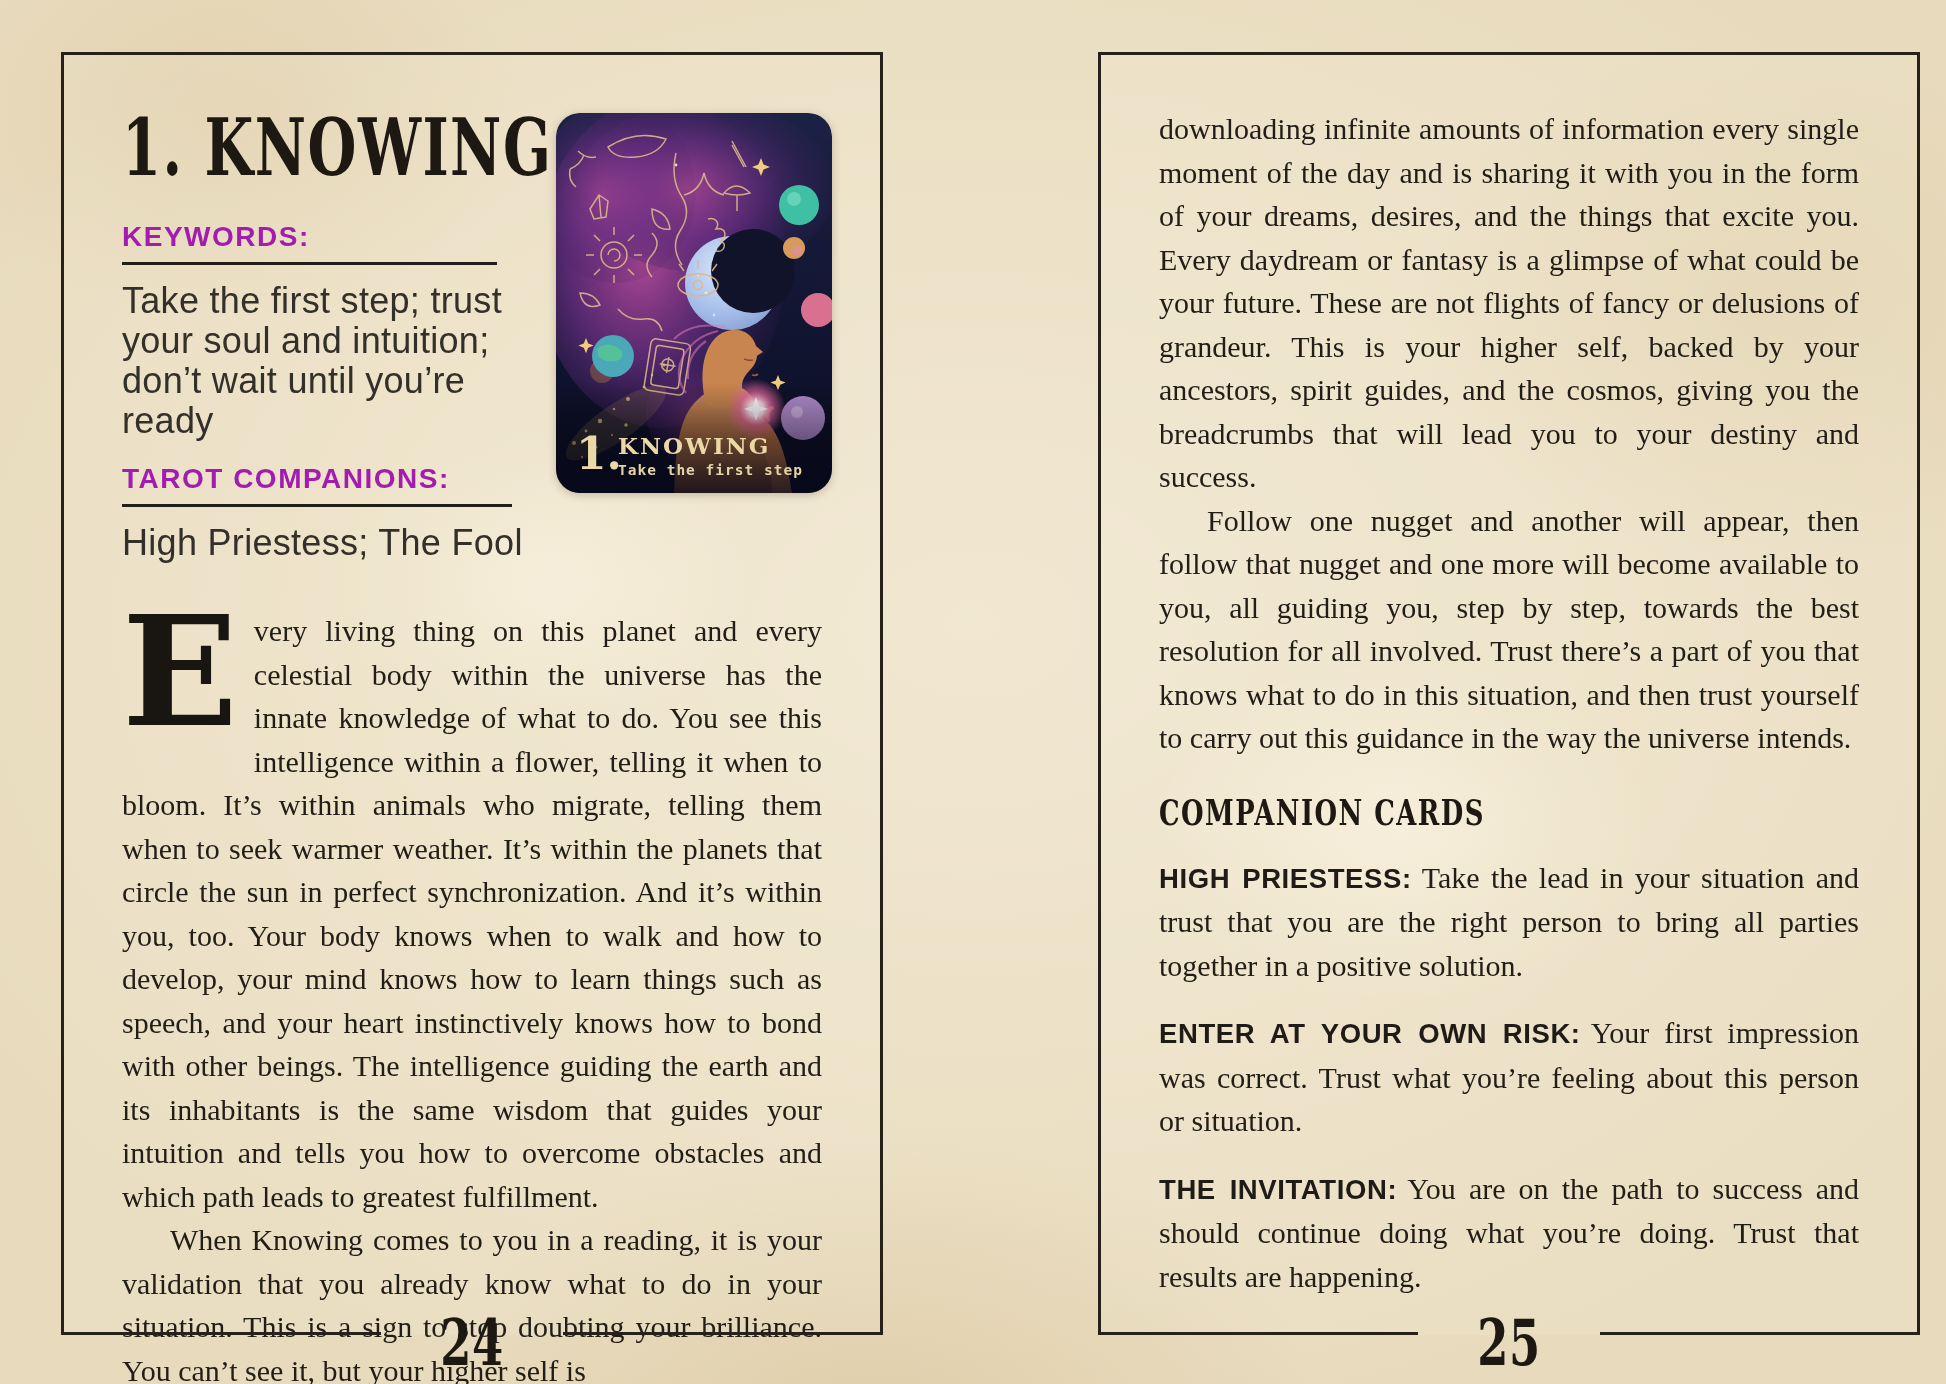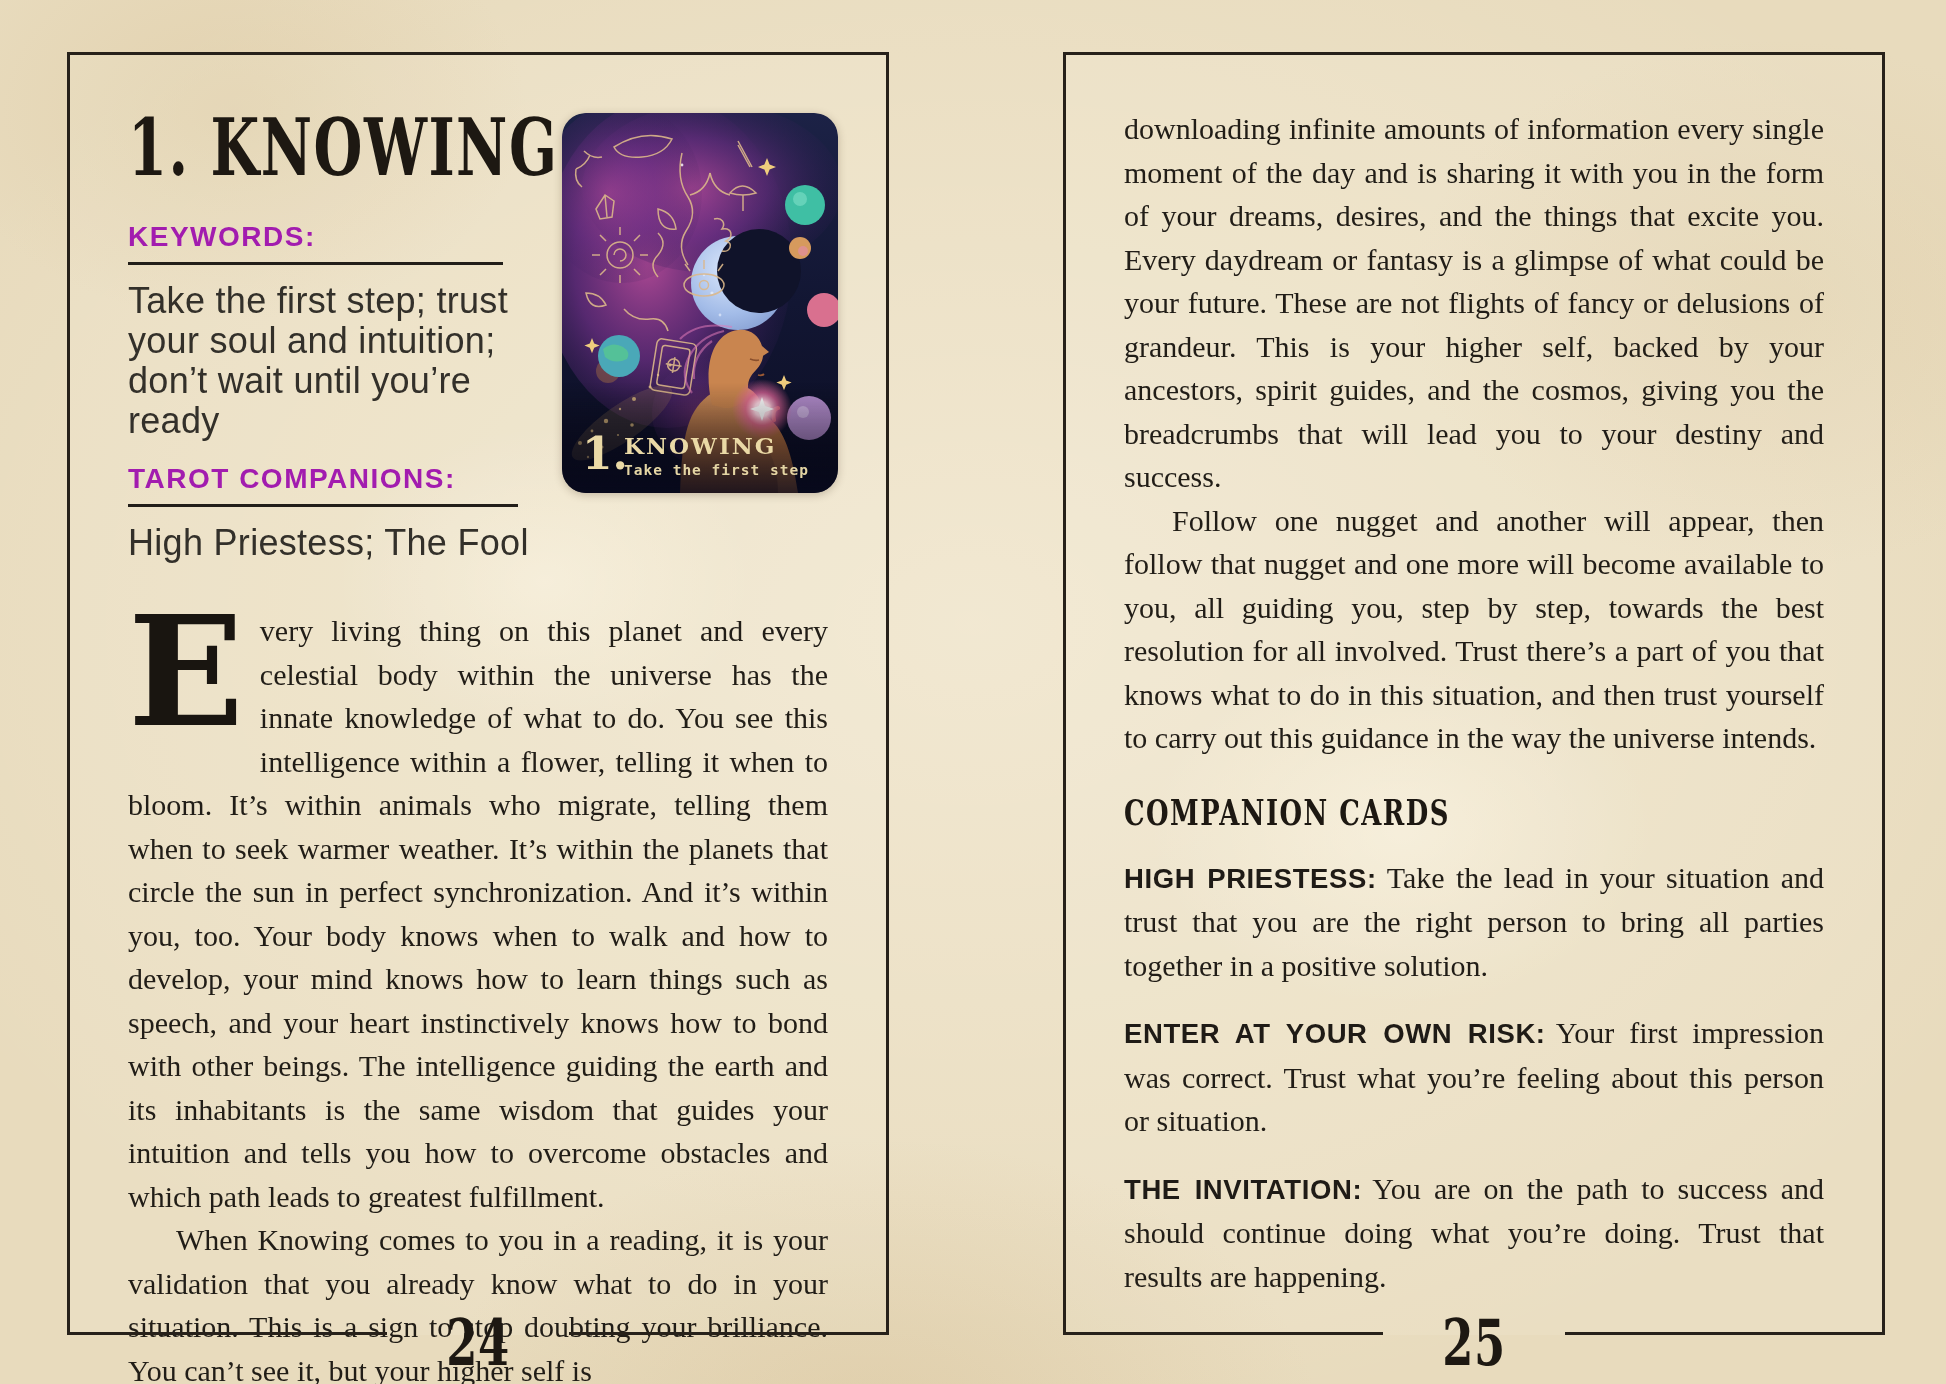--- a/index.html
+++ b/index.html
@@ -14,22 +14,22 @@
       radial-gradient(360px 250px at 72% 60%, rgba(255,249,235,.45), transparent 70%),
       radial-gradient(300px 220px at 28% 42%, rgba(255,249,235,.40), transparent 70%),
       radial-gradient(1500px 1050px at 50% 45%, rgba(255,250,238,.42), transparent 78%),
       #e8dbbd;
   }
   .page{
     position:absolute; top:52px; width:822px; height:1283px;
     border-top:3px solid #27211a; border-left:3px solid #27211a; border-right:3px solid #27211a;
     background:rgba(255,252,244,.10);
   }
-  .page-left  { left:67px; }
-  .page-right { left:1063px; }
+  .page-left  { left:61px; }
+  .page-right { left:1098px; }
   .bline{ position:absolute; bottom:0; height:3px; background:#27211a; }
   .bline-l{ left:-3px;  width:calc(50% - 88px); }
   .bline-r{ right:-3px; width:calc(50% - 88px); }
   .page-number{
     position:absolute; left:50%; bottom:0; transform:translate(-50%,62%);
     font-family:"DejaVu Serif", serif; font-weight:700; font-size:64px; color:#1d1812;
     line-height:1;
   }
   .squash{ display:inline-block; transform:scaleX(.70); transform-origin:center; letter-spacing:1px; }
   .squashL{ display:inline-block; transform:scaleX(.72); transform-origin:left; letter-spacing:2px; }

